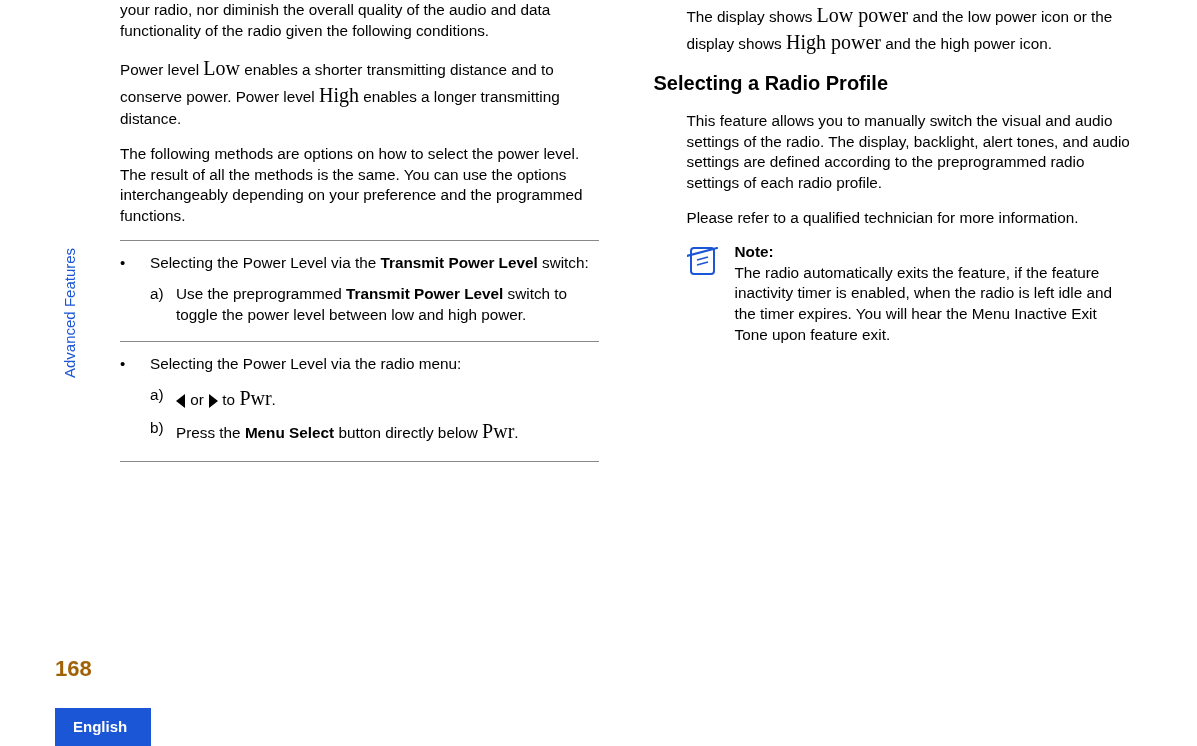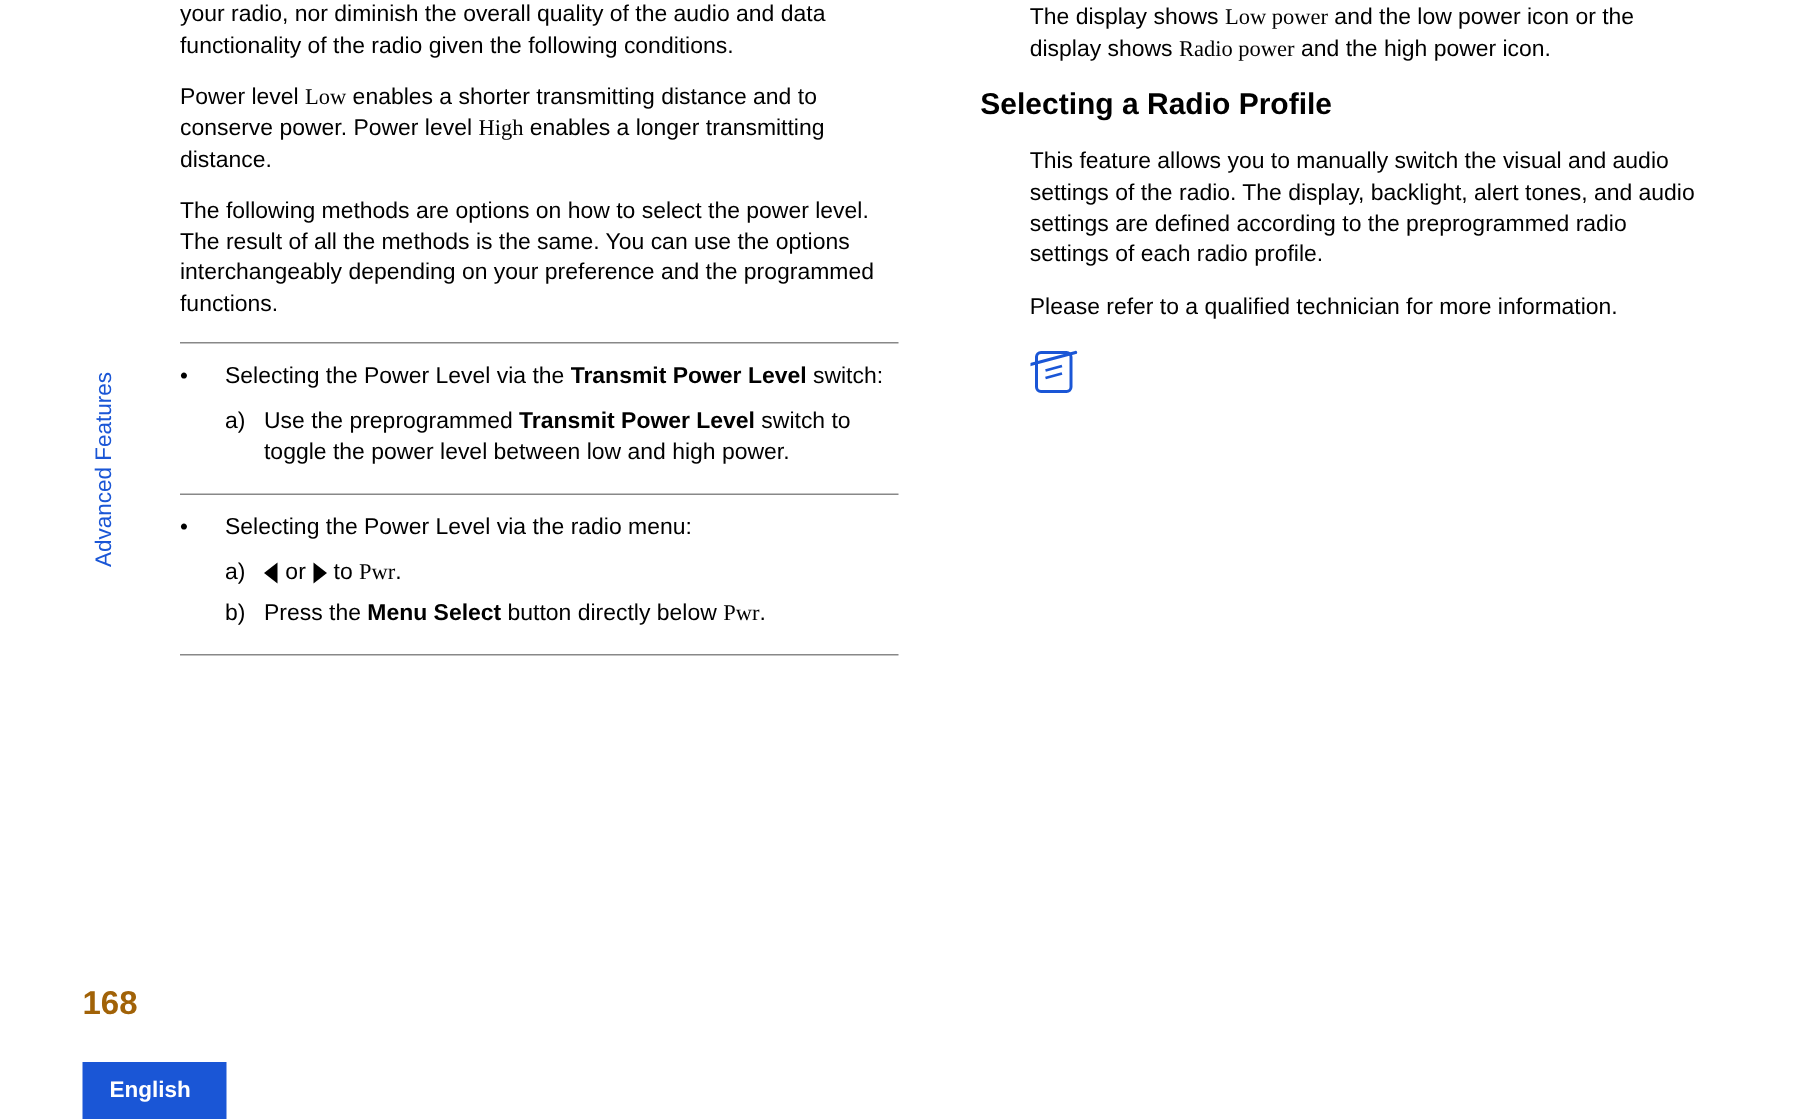--- a/index.html
+++ b/index.html
@@ -31,21 +31,21 @@
     .para.indent1 { margin-left: 0; }
     .para.body-indent { margin-left: 33px; }
 
     .heading {
       font-weight: bold;
       font-size: 20px;
     }
 
     .term {
       font-family: Georgia, "Times New Roman", serif;
-      font-size: 15px;
+      font-size: 20px;
     }
 
     .bullet-block {
       border-top: 1.2px solid #888;
       padding-top: 12px;
       padding-bottom: 10px;
       margin-left: 0;
     }
     .bullet-block.last { border-bottom: 1.2px solid #888; }
     .bullet-row {
@@ -174,38 +174,42 @@
             </div>
           </div>
         </div>
       </div>
     </div>
 
   </div>
 
   <div class="column right">
     <p class="para body-indent">
-      <span>The display shows </span><span class="term">Low power</span><span> and the low power icon or the display shows </span><span class="term">Radio power</span><span> and the high power icon.</span>
+      <span>The display shows </span><span class="term">Low power</span><span> and the low power icon or the display shows </span><span class="term">High power</span><span> and the high power icon.</span>
     </p>
 
     <p class="heading">Selecting a Radio Profile</p>
 
     <p class="para body-indent">This feature allows you to manually switch the visual and audio settings of the radio. The display, backlight, alert tones, and audio settings are defined according to the preprogrammed radio settings of each radio profile.</p>
 
     <p class="para body-indent">Please refer to a qualified technician for more information.</p>
 
     <div class="note-row">
       <div class="note-icon-wrap">
         <svg width="34" height="34" viewBox="0 0 34 34">
           <rect x="4" y="4" width="23" height="26" rx="3" fill="none" stroke="#1a56d6" stroke-width="2"></rect>
           <path d="M 0 12 L 30 4" stroke="#1a56d6" stroke-width="2.2" stroke-linecap="round"></path>
           <line x1="10" y1="16" x2="21" y2="13" stroke="#1a56d6" stroke-width="1.8"></line>
           <line x1="10" y1="21" x2="21" y2="18" stroke="#1a56d6" stroke-width="1.8"></line>
         </svg>
       </div>
+      <div class="note-text">
+        <div class="note-label">Note:</div>
+        <div>The radio automatically exits the feature, if the feature inactivity timer is enabled, when the radio is left idle and the timer expires. You will hear the Menu Inactive Exit Tone upon feature exit.</div>
+      </div>
     </div>
 
   </div>
 
 </div>
 
 <div class="side-label">Advanced Features</div>
 <div class="page-number">168</div>
 <div class="lang-tab">English</div>
 

